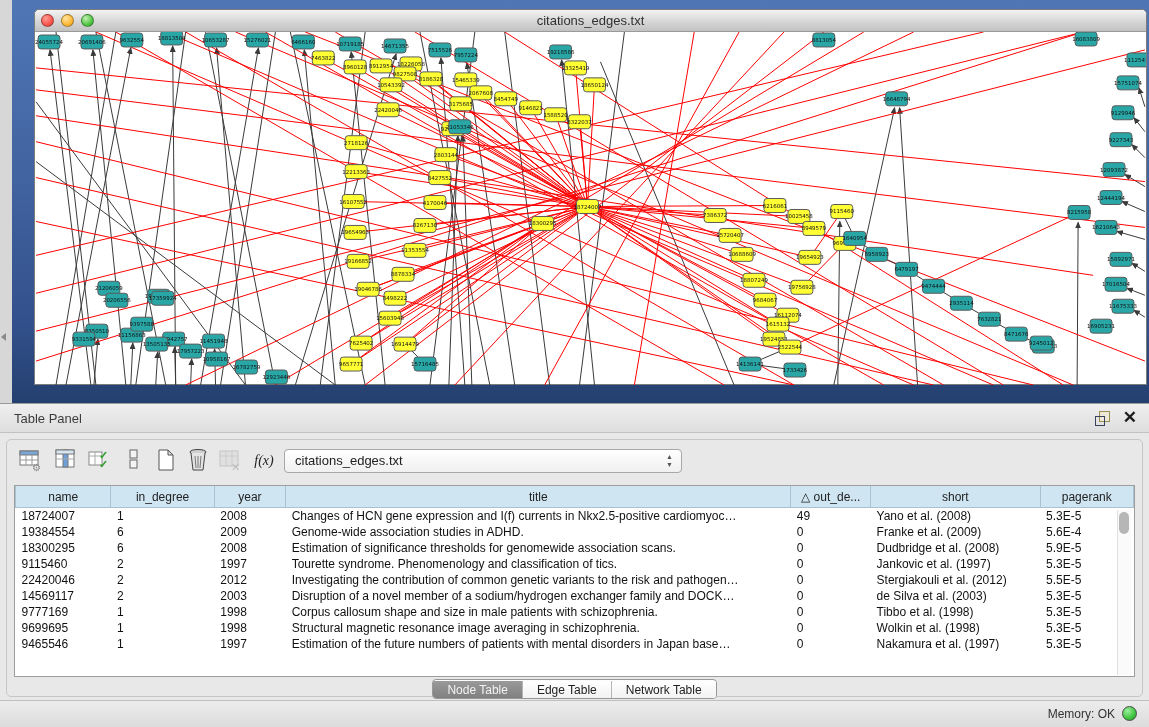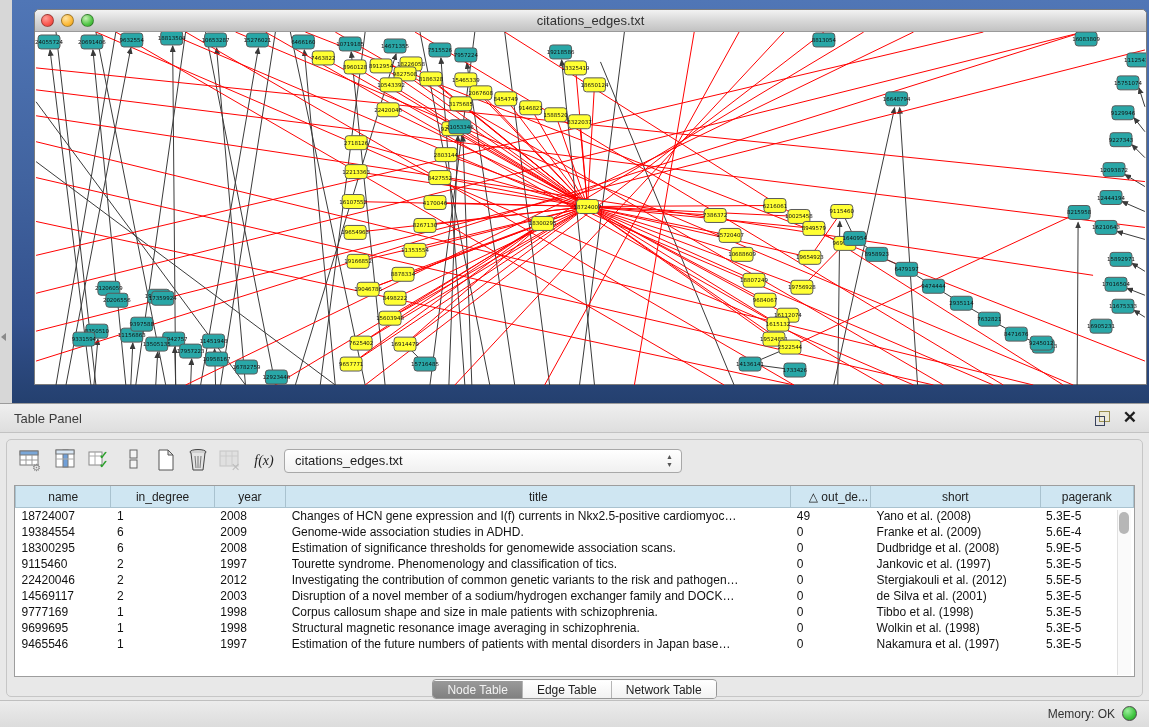--- a/index.html
+++ b/index.html
@@ -743,21 +743,21 @@
   </div>
 
   <div class="abs" id="tbl-wrap">
     <table id="data-table">
         <thead id="t-head">
           <tr>
             <th style="width: 90px; text-align: center;">name</th>
             <th style="width: 98px; text-align: center;">in_degree</th>
             <th style="width: 66px; text-align: center;">year</th>
             <th style="width: 500px; text-align: center;">title</th>
-            <th style="width: 74px; text-align: right;">△ out_de...</th>
+            <th style="width: 74px; text-align: center;">△ out_de...</th>
             <th style="width: 164px; text-align: center;">short</th>
             <th style="width: 88px; text-align: center;">pagerank</th>
           </tr>
         </thead>
         <tbody id="t-body">
           <tr>
             <td style="width: 90px;">18724007</td>
             <td style="width: 98px;">1</td>
             <td style="width: 66px;">2008</td>
             <td style="width: 500px;">Changes of HCN gene expression and I(f) currents in Nkx2.5-positive cardiomyoc…</td>
@@ -800,21 +800,21 @@
             <td style="width: 74px;">0</td>
             <td style="width: 164px;">Stergiakouli et al. (2012)</td>
             <td style="width: 88px;">5.5E-5</td>
           </tr>
           <tr>
             <td style="width: 90px;">14569117</td>
             <td style="width: 98px;">2</td>
             <td style="width: 66px;">2003</td>
             <td style="width: 500px;">Disruption of a novel member of a sodium/hydrogen exchanger family and DOCK…</td>
             <td style="width: 74px;">0</td>
-            <td style="width: 164px;">de Silva et al. (2001)</td>
+            <td style="width: 164px;">de Silva et al. (2003)</td>
             <td style="width: 88px;">5.3E-5</td>
           </tr>
           <tr>
             <td style="width: 90px;">9777169</td>
             <td style="width: 98px;">1</td>
             <td style="width: 66px;">1998</td>
             <td style="width: 500px;">Corpus callosum shape and size in male patients with schizophrenia.</td>
             <td style="width: 74px;">0</td>
             <td style="width: 164px;">Tibbo et al. (1998)</td>
             <td style="width: 88px;">5.3E-5</td>

